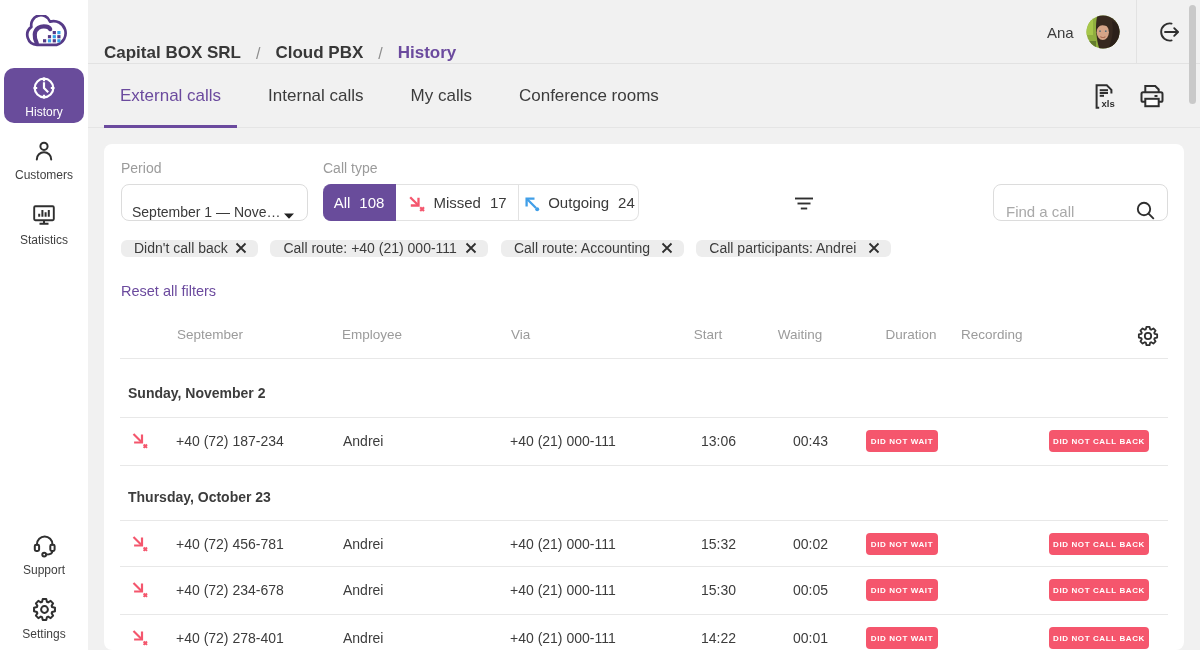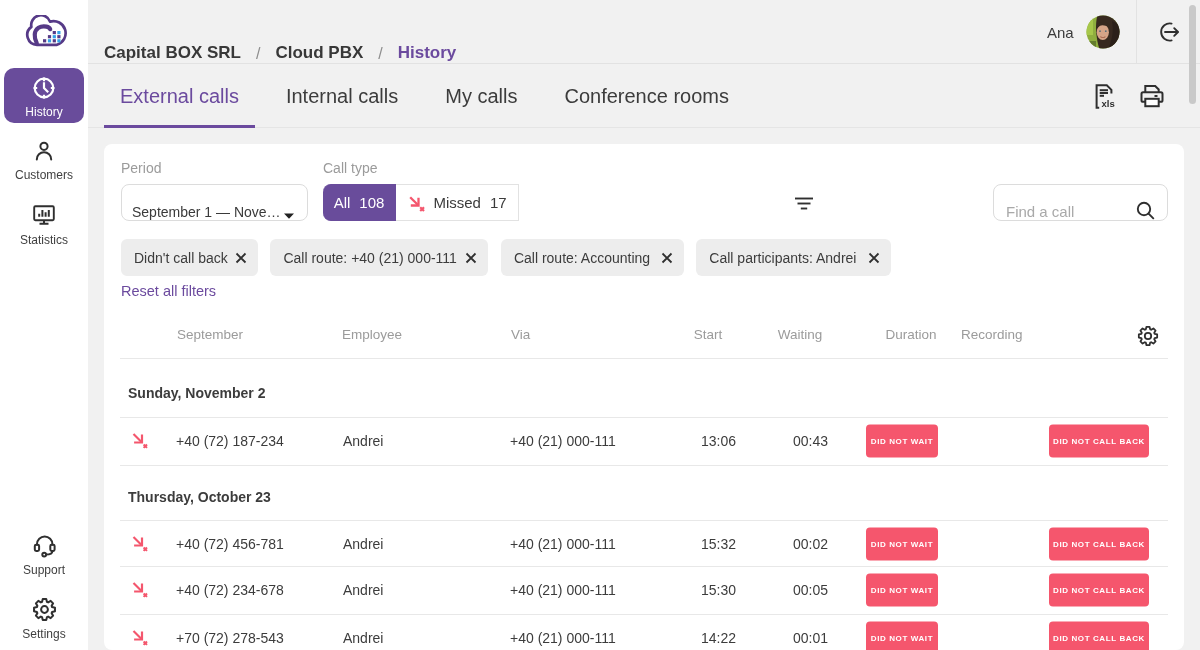--- a/index.html
+++ b/index.html
@@ -8,28 +8,28 @@
 .fx{display:flex;align-items:flex-end}
 
 #side{left:0;top:0;width:88px;height:650px;background:#fff;z-index:1}
 .sitem{left:0;width:88px;text-align:center;color:#3f3f3f;font-size:12px;z-index:4}
 #hist{left:4px;top:68px;width:80px;height:55px;background:#694c9b;border-radius:10px;z-index:2}
 
 #hdr{left:88px;top:0;width:1112px;height:64px;border-bottom:1px solid #e2e2e2}
 .bc{font-size:17px;font-weight:700;color:#383838}
 .bcs{font-size:16px;color:#8f8f8f;font-weight:400}
 
-.tab{font-size:20px;color:#3c3c3c;height:64px;display:inline-flex;align-items:center;padding:0 16px;margin-right:15px}
+.tab{font-size:17px;color:#3c3c3c;height:64px;display:inline-flex;align-items:center;padding:0 16px;margin-right:15px}
 .tab.on{color:#6b4a9e;border-bottom:3px solid #6b4a9e;padding-top:3px}
 
 #card{left:104px;top:144px;width:1080px;height:506px;background:#fff;border-radius:8px}
 .lbl{font-size:14px;color:#9b9b9b}
 .seg{display:inline-flex;align-items:center;justify-content:center;height:37px;font-size:15px;border:1px solid #e2e2e2;border-left:none;background:#fff}
-.chip{height:37px;background:#ededed;border-radius:6px;display:inline-flex;align-items:center;font-size:14px;color:#3c3c3c;padding:0 10px 0 13px}
-.badge{background:#f5566d;color:#fff;font-size:8px;font-weight:700;letter-spacing:0.6px;border-radius:4px;height:33px;display:inline-flex;align-items:center;justify-content:center;white-space:nowrap}
+.chip{height:17px;background:#ededed;border-radius:6px;display:inline-flex;align-items:center;font-size:14px;color:#3c3c3c;padding:0 10px 0 13px}
+.badge{background:#f5566d;color:#fff;font-size:8px;font-weight:700;letter-spacing:0.6px;border-radius:4px;height:22px;display:inline-flex;align-items:center;justify-content:center;white-space:nowrap}
 .hl{font-size:13.5px;color:#9b9b9b}
 .cell{font-size:14px;color:#3c3c3c}
 .dvd{left:120px;width:1048px;height:1px;background:#e8e8e8}
 .datehdr{font-size:14px;font-weight:700;color:#3c3c3c}
 .row{left:0;width:1200px;height:48px}
 .row .a{top:50%;transform:translateY(-50%)}
 .mic{left:132px;width:17px;height:17px}
 .mks{stroke:#f4566d;stroke-width:2.2;fill:none}
 .mkx{stroke:#f4566d;stroke-width:2;fill:none}
 .ctr{width:56px;text-align:right}
@@ -110,20 +110,25 @@
 <div class="a fx" style="left:323px;top:184px">
   <span class="seg" style="width:73px;background:#694c9b;border-color:#694c9b;border-radius:8px 0 0 8px;color:#fff">
       <span>All</span>
       <span style="margin-left:9px">108</span>
     </span>
     <span class="seg" style="width:123px"><svg width="18" height="18" viewBox="0 0 18 18" style="margin-right:8px">
         <path d="M3.2 3.2 L11 11" stroke="#f4566d" stroke-width="2.3" fill="none"></path>
         <path d="M11.5 3.8 V11.5 H3.8" stroke="#f4566d" stroke-width="2.3" fill="none"></path>
         <path d="M13.2 13.2 L17 17 M17 13.2 L13.2 17" stroke="#f4566d" stroke-width="2.2" fill="none"></path>
       </svg>Missed<span style="margin-left:9px">17</span></span>
+    <span class="seg" style="width:120px;border-radius:0 8px 8px 0"><svg width="18" height="18" viewBox="0 0 18 18" style="margin-right:8px">
+        <path d="M14 14 L5 5" stroke="#419fe8" stroke-width="2.3" fill="none"></path>
+        <path d="M4.6 12.5 V4.6 H12.5" stroke="#419fe8" stroke-width="2.3" fill="none"></path>
+        <circle cx="15.2" cy="15.2" r="2" fill="#419fe8"></circle>
+      </svg>Outgoing<span style="margin-left:9px">24</span></span>
 </div>
 
 <svg class="a" style="left:794px;top:197px" width="20" height="13" viewBox="0 0 20 13">
   <g stroke="#2f2f2f" stroke-width="1.9">
       <path d="M1 1.5 H19"></path>
       <path d="M3.5 6.5 H16.5"></path>
       <path d="M6.8 11.5 H13.2"></path>
     </g>
 </svg>
 
@@ -215,21 +220,21 @@
   <span class="a cell ctr" style="left:772px">00:05</span>
   <span class="a badge" style="left:866px;width:72px">DID NOT WAIT</span>
   <span class="a badge" style="left:1049px;width:100px">DID NOT CALL BACK</span>
 </div>
 <div class="a row" style="top:614px">
   <svg class="a mic" viewBox="0 0 17 17">
       <path d="M1.5 1.5 L9.5 9.5" class="mks"></path>
       <path d="M10 2.1 V10 H2.1" class="mks"></path>
       <path d="M11.6 12 L15 15.4 M15 12 L11.6 15.4" class="mkx"></path>
     </svg>
-  <span class="a cell" style="left:176px">+70 (72) 278-543</span>
+  <span class="a cell" style="left:176px">+40 (72) 278-401</span>
   <span class="a cell" style="left:343px">Andrei</span>
   <span class="a cell" style="left:510px">+40 (21) 000-111</span>
   <span class="a cell ctr" style="left:680px">14:22</span>
   <span class="a cell ctr" style="left:772px">00:01</span>
   <span class="a badge" style="left:866px;width:72px">DID NOT WAIT</span>
   <span class="a badge" style="left:1049px;width:100px">DID NOT CALL BACK</span>
 </div>
 
 <div class="a" id="side"></div>
 <svg class="a" style="left:24px;top:15px;z-index:4" width="44" height="33" viewBox="0 0 44 33">

